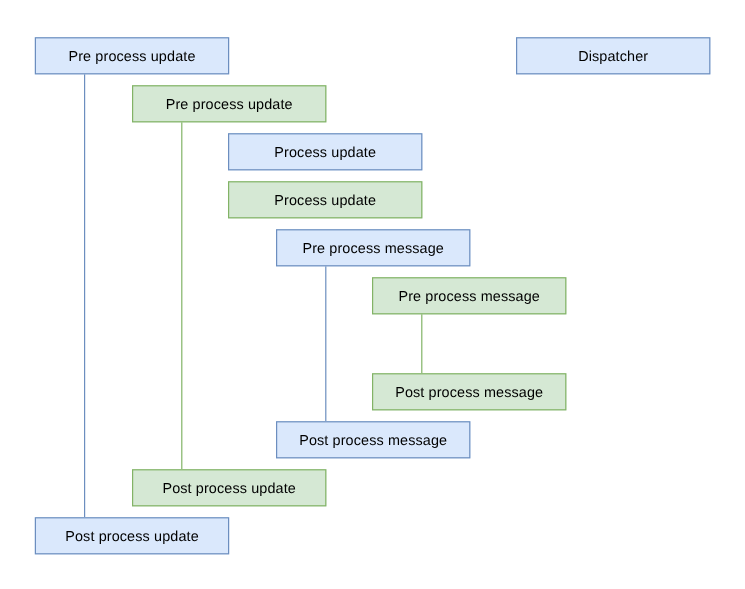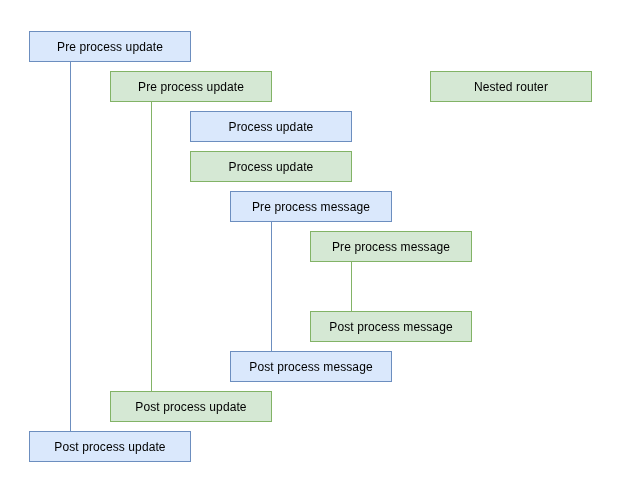--- a/index.html
+++ b/index.html
@@ -92,16 +92,16 @@
     </div>
     <div class="node blue" style="left: 230px; top: 351px; width: 162px; height: 31px;">
       <span class="node-label">Post process message</span>
     </div>
     <div class="node green" style="left: 110px; top: 391px; width: 162px; height: 31px;">
       <span class="node-label">Post process update</span>
     </div>
     <div class="node blue" style="left: 29px; top: 431px; width: 162px; height: 31px;">
       <span class="node-label">Post process update</span>
     </div>
-    <div class="node green" style="left: 430px; top: 71px; width: 162px; height: 31px;">
-      <span class="node-label">Nested router</span>
+    <div class="node blue" style="left: 430px; top: 31px; width: 162px; height: 31px;">
+      <span class="node-label">Dispatcher</span>
     </div>
   </div>
 
 </body></html>

